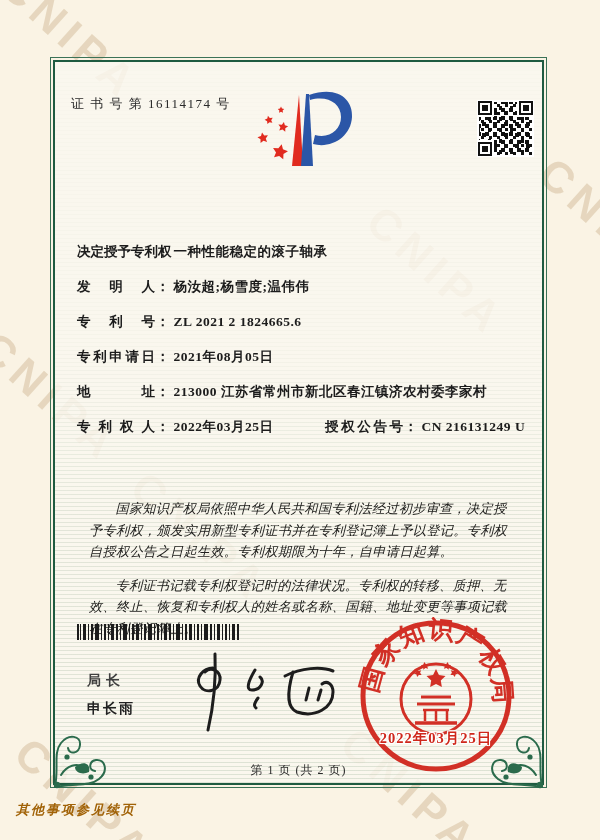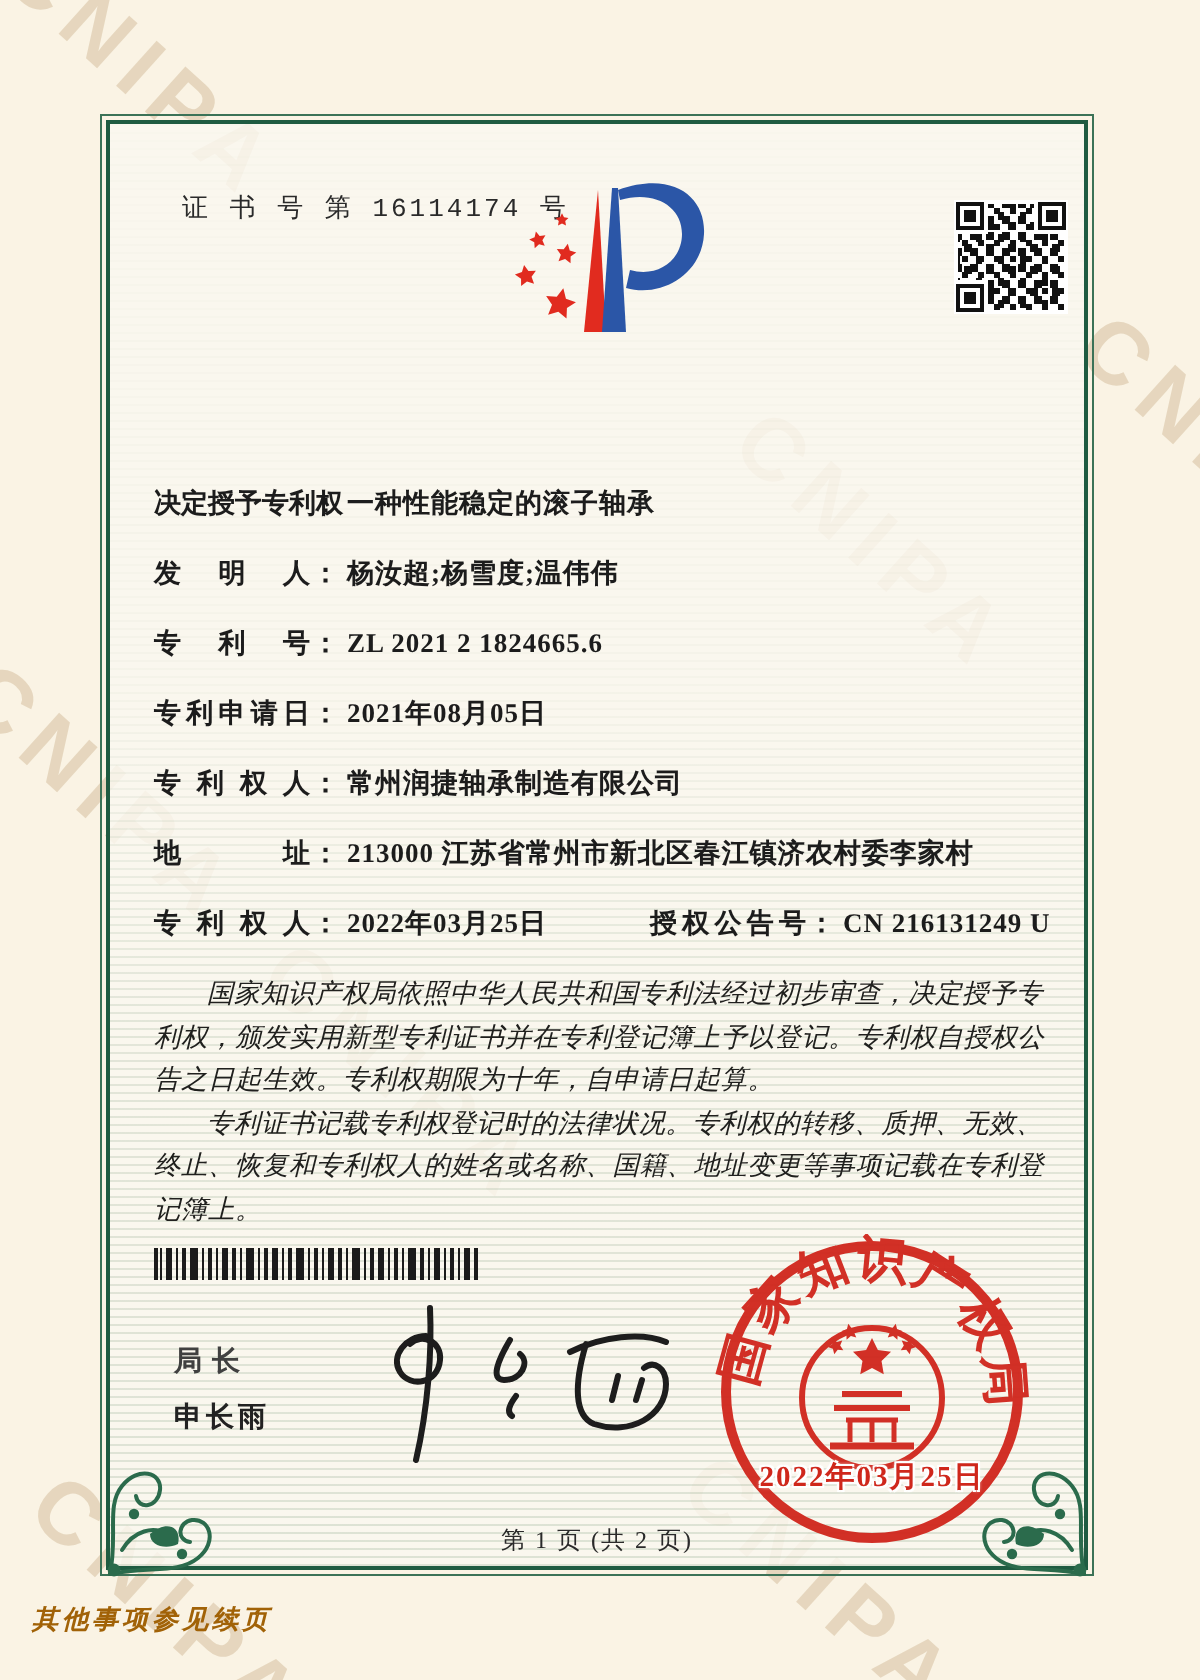--- a/index.html
+++ b/index.html
@@ -30,22 +30,22 @@
     background:repeating-linear-gradient(0deg,
       rgba(130,160,130,0.28) 0 1px, rgba(255,255,255,0) 1px 4px);
     -webkit-mask-image:linear-gradient(180deg,rgba(0,0,0,0.06) 0%,rgba(0,0,0,0.15) 40%,rgba(0,0,0,0.7) 62%,rgba(0,0,0,0.85) 100%);
     mask-image:linear-gradient(180deg,rgba(0,0,0,0.06) 0%,rgba(0,0,0,0.15) 40%,rgba(0,0,0,0.7) 62%,rgba(0,0,0,0.85) 100%);
   }
   .corner{position:absolute;z-index:3;}
   .corner.bl{left:-8px;bottom:-8px;}
   .corner.br{right:-8px;bottom:-8px;transform:scaleX(-1);}
   
   .cert-no{
-    position:absolute;left:36px;top:33px;
-    font-size:13px;letter-spacing:1.5px;color:#2a2a2a;font-family:Liberation Mono, monospace;
+    position:absolute;left:16px;top:33px;
+    font-size:13px;letter-spacing:1.5px;color:#2a2a2a;
   }
   .logo{position:absolute;left:194px;top:20px;}
   .qr{position:absolute;left:422px;top:38px;width:57px;height:57px;}
   .doc-title{
     position:absolute;left:0;top:108px;width:100%;text-align:center;
     font-size:33px;font-weight:bold;letter-spacing:7px;color:#121212;
   }
   
   .fields{position:absolute;left:22px;top:182px;width:452px;}
   .frow{
@@ -58,21 +58,21 @@
   }
   .fcolon{display:inline-block;margin:0 4px 0 1px;}
   .fvalue{letter-spacing:0.5px;}
   .pair2{position:absolute;left:248px;top:0;}
   
   .paras{
     position:absolute;left:22px;top:424px;width:447px;
     font-size:13.2px;line-height:21.5px;color:#20201e;
     font-style:italic;font-weight:500;
   }
-  .paras p{margin:0;text-indent:2em;letter-spacing:0.3px;}
+  .paras p{margin:12px;text-indent:2em;letter-spacing:0.3px;}
   
   .barcode{position:absolute;left:22px;top:562px;}
   .signer-title{
     position:absolute;left:32px;top:610px;
     font:bold 14px "Liberation Sans","DejaVu Sans",sans-serif;
     letter-spacing:5px;color:#404040;
   }
   .signer-name{
     position:absolute;left:32px;top:638px;
     font:bold 14px "Liberation Sans","DejaVu Sans",sans-serif;
@@ -196,23 +196,20 @@
         <span class="flabel">决定授予专利权</span><span class="fcolon">：</span><span class="fvalue">一种性能稳定的滚子轴承</span>
       </div>
       <div class="frow">
         <span class="flabel">发明人</span><span class="fcolon">：</span><span class="fvalue">杨汝超;杨雪度;温伟伟</span>
       </div>
       <div class="frow">
         <span class="flabel">专利号</span><span class="fcolon">：</span><span class="fvalue">ZL 2021 2 1824665.6</span>
       </div>
       <div class="frow">
         <span class="flabel">专利申请日</span><span class="fcolon">：</span><span class="fvalue">2021年08月05日</span>
-      </div>
-      <div class="frow">
-        <span class="flabel">专利权人</span><span class="fcolon">：</span><span class="fvalue">常州润捷轴承制造有限公司</span>
       </div>
       <div class="frow">
         <span class="flabel">地址</span><span class="fcolon">：</span><span class="fvalue">213000 江苏省常州市新北区春江镇济农村委李家村</span>
       </div>
       <div class="frow">
         <span class="flabel">专利权人</span><span class="fcolon">：</span><span class="fvalue">2022年03月25日</span>
         <span class="pair2">
           <span class="flabel">授权公告号</span><span class="fcolon">：</span><span class="fvalue">CN 216131249 U</span>
         </span>
       </div>

